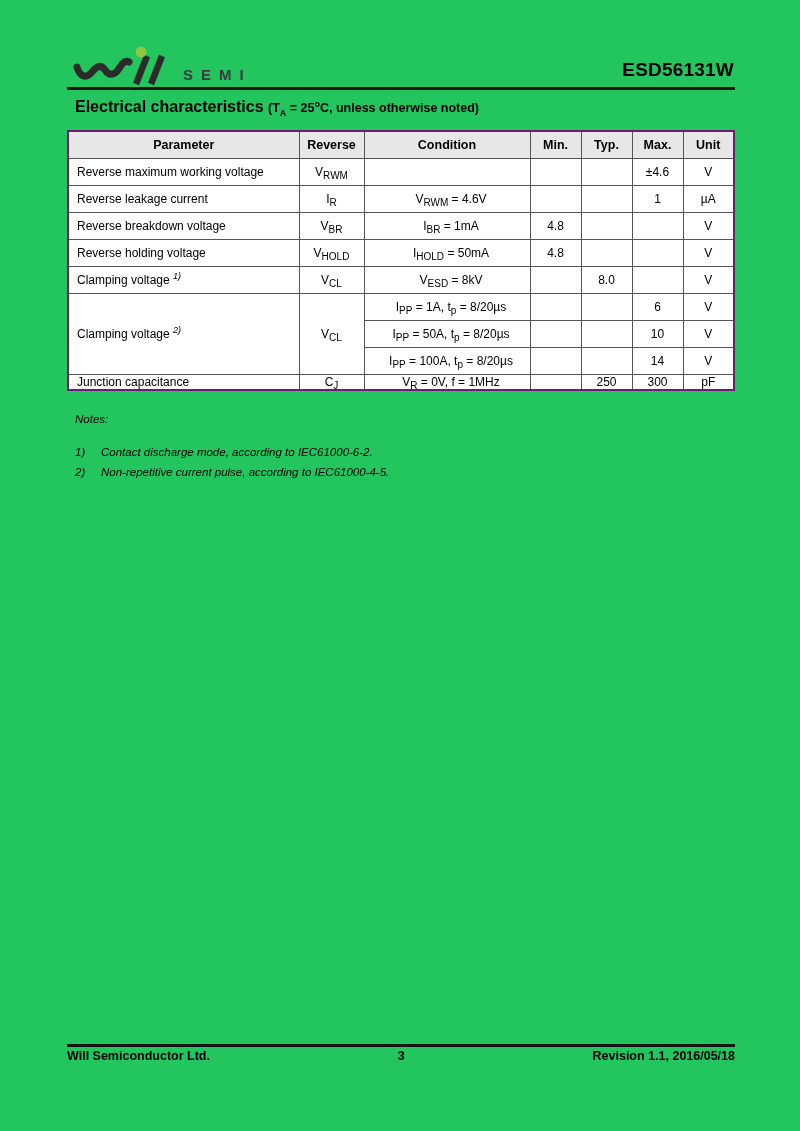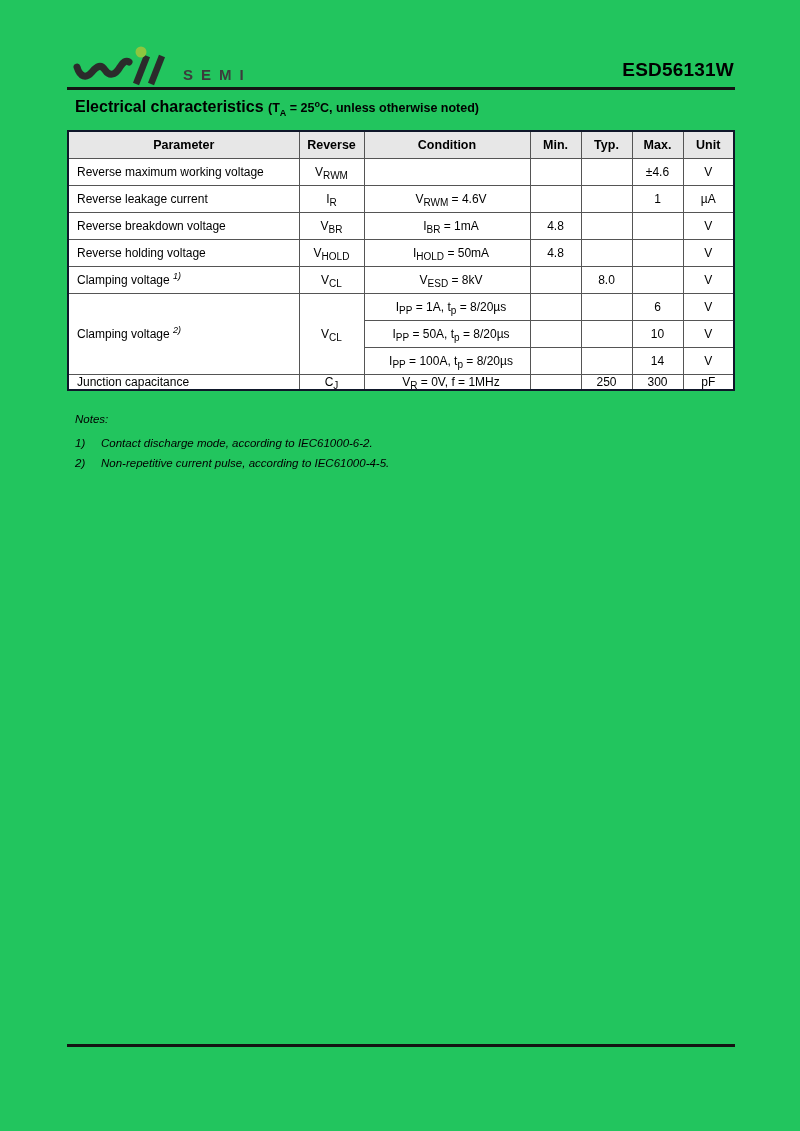--- a/index.html
+++ b/index.html
@@ -28,40 +28,40 @@
   .t-main { font-size:16px; font-weight:bold; color:#000; }
   .t-cond { font-size:12.5px; font-weight:bold; color:#000; }
   .t-cond sub { font-size:9px; font-weight:bold; }
   .t-cond sup { font-size:9px; font-weight:bold; }
 
   
   table.char-table {
     position:absolute; left:67px; top:130px; width:666px;
     border-collapse:collapse; table-layout:fixed;
     font-size:12px; color:#000;
-    border:2px solid #0f172a;
+    border:2px solid #701a75;
   }
   .char-table th, .char-table td {
     border:1px solid #555; vertical-align:middle; overflow:hidden;
   }
   .char-table thead th {
     background:#e7e7e7; font-weight:bold; font-size:12.5px;
     height:27px; text-align:center;
   }
   .char-table tbody td { height:27px; background:#fff; }
   .char-table tbody tr.tall td { height:14px; }
   .c-param { text-align:left; padding-left:8px; }
   .c-cond  { text-align:center; padding-left:8px; }
   .c-center { text-align:center; }
   .char-table sub { font-size:10px; line-height:0; }
   sup.note-ref { font-size:9px; font-style:italic; line-height:0; }
 
   
   .notes { position:absolute; left:75px; top:413px; font-style:italic; font-size:11.5px; color:#000; }
-  .notes-label { margin-bottom:12px; }
+  .notes-label { margin-bottom:21px; }
   .note-item { margin-bottom:8px; display:flex; }
   .note-num { width:26px; flex:0 0 26px; }
 
   
   .footer-rule { position:absolute; left:67px; top:1044px; width:668px; height:2.5px; background:#141414; }
   .footer-row {
     position:absolute; left:67px; top:1049px; width:668px;
     display:flex; justify-content:space-between; align-items:baseline;
     font-weight:bold; font-size:12.5px; color:#000;
   }
@@ -197,14 +197,19 @@
       <span class="note-num">1)</span>
       <span>Contact discharge mode, according to IEC61000-6-2.</span>
     </div>
     <div class="note-item">
       <span class="note-num">2)</span>
       <span>Non-repetitive current pulse, according to IEC61000-4-5.</span>
     </div>
   </div>
 
   <div class="footer-rule"></div>
+  <div class="footer-row">
+    <span>Will Semiconductor Ltd.</span>
+    <span>3</span>
+    <span>Revision 1.1, 2016/05/18</span>
+  </div>
 
 </div>
 
 </body></html>

